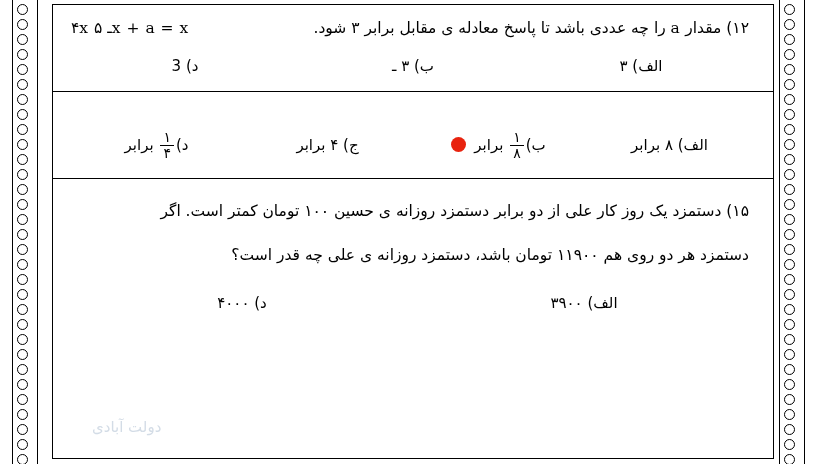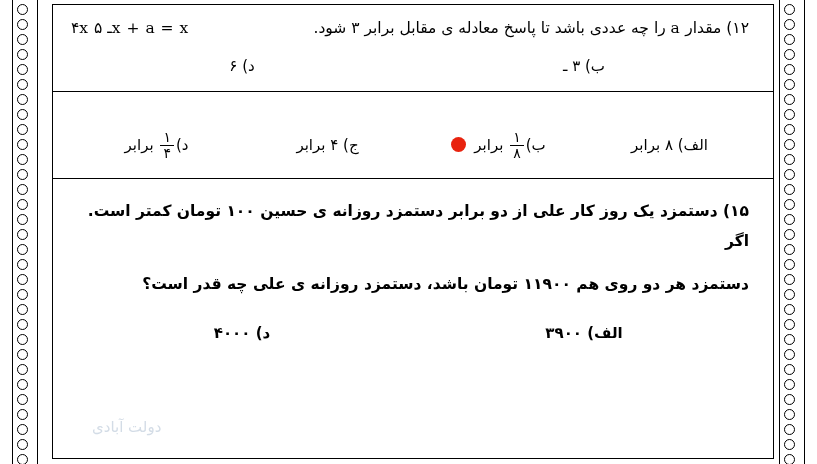--- a/index.html
+++ b/index.html
@@ -233,24 +233,27 @@
 
   <div class="frame">
 
     <div class="question-block divider">
       <div class="q-stem">
         <span style="float:left;" class="ltr">۴x ـ ۵x + a = x</span>
         <span>۱۲) مقدار </span><span class="ltr">a</span><span> را چه عددی باشد تا پاسخ معادله ی مقابل برابر ۳ شود.</span>
       </div>
       <div class="choices">
         <div class="choice">
+          <span class="lbl">الف) ۳</span>
+        </div>
+        <div class="choice">
           <span class="lbl">ب) ۳ ـ</span>
         </div>
         <div class="choice">
-          <span class="lbl">د) ۶</span>
+          <span class="lbl">د) 3</span>
         </div>
       </div>
     </div>
 
     <div class="question-block divider" style="padding-top:16px;padding-bottom:14px;">
       <div class="choices" style="margin-top:18px;">
         <div class="choice">
           <span class="lbl">الف) ۸ برابر</span>
         </div>
         <div class="choice">
@@ -258,21 +261,21 @@
         </div>
         <div class="choice">
           <span class="lbl">ج) ۴ برابر</span>
         </div>
         <div class="choice">
           <span class="lbl">د) </span><span class="frac"><span class="num">۱</span><span class="den">۴</span></span><span> برابر</span>
         </div>
       </div>
     </div>
 
-    <div class="question-block" style="padding-top:18px;font-weight:bold;">
+    <div class="question-block" style="padding-top:18px;">
       <div class="q-stem-2">۱۵) دستمزد یک روز کار علی از دو برابر دستمزد روزانه ی حسین ۱۰۰ تومان کمتر است. اگر</div>
       <div class="q-stem-2" style="margin-top:14px;">دستمزد هر دو روی هم ۱۱۹۰۰  تومان باشد، دستمزد روزانه ی علی چه  قدر است؟</div>
       <div class="choices" style="margin-top:20px;">
         <div class="choice">
           <span class="lbl">الف) ۳۹۰۰</span>
         </div>
         <div class="choice">
           <span class="lbl">د) ۴۰۰۰</span>
         </div>
       </div>

